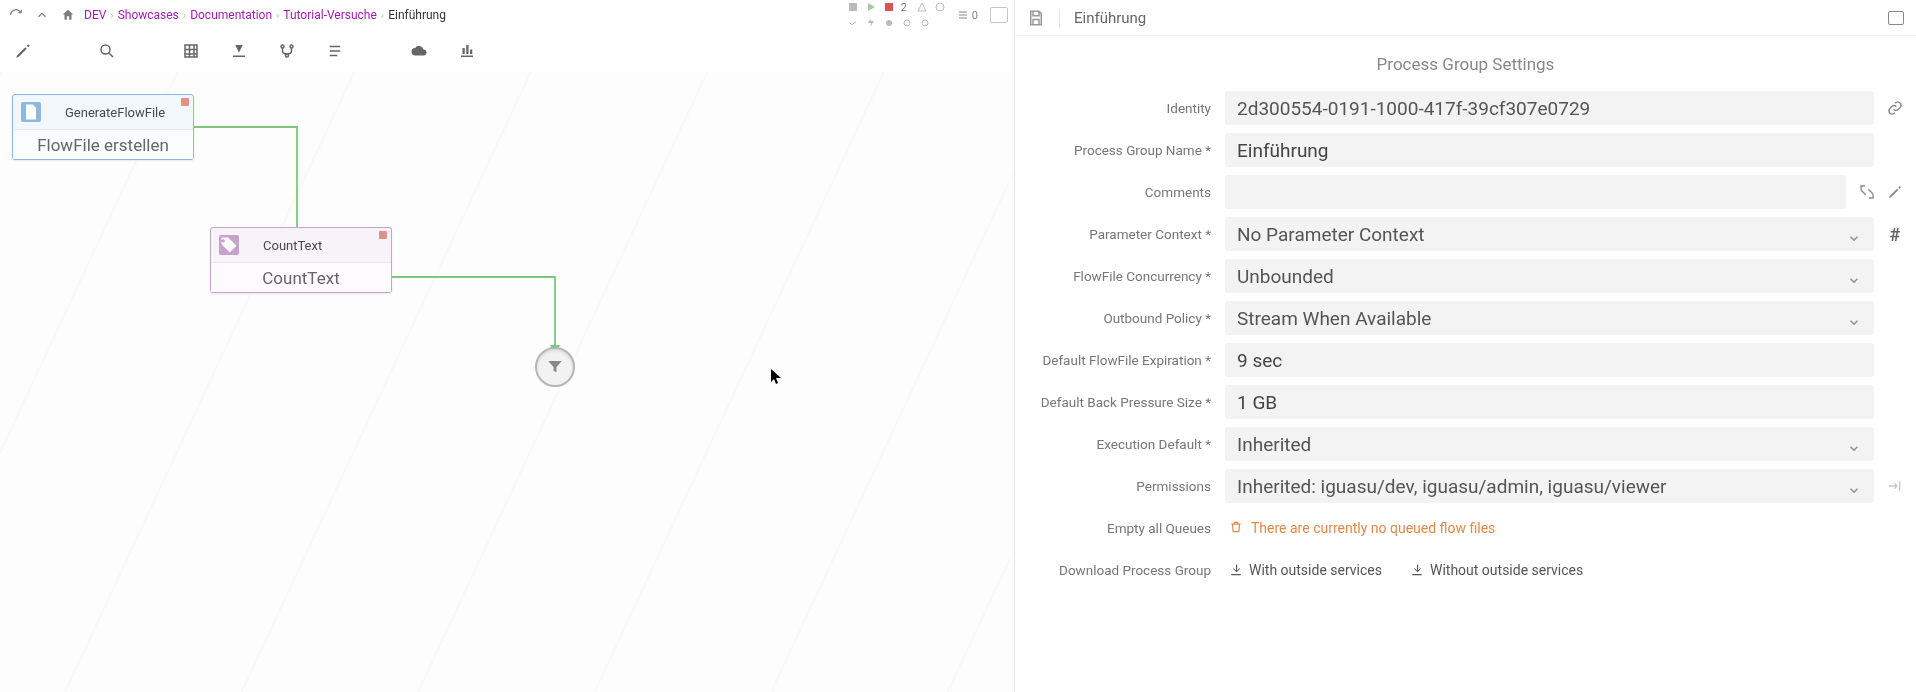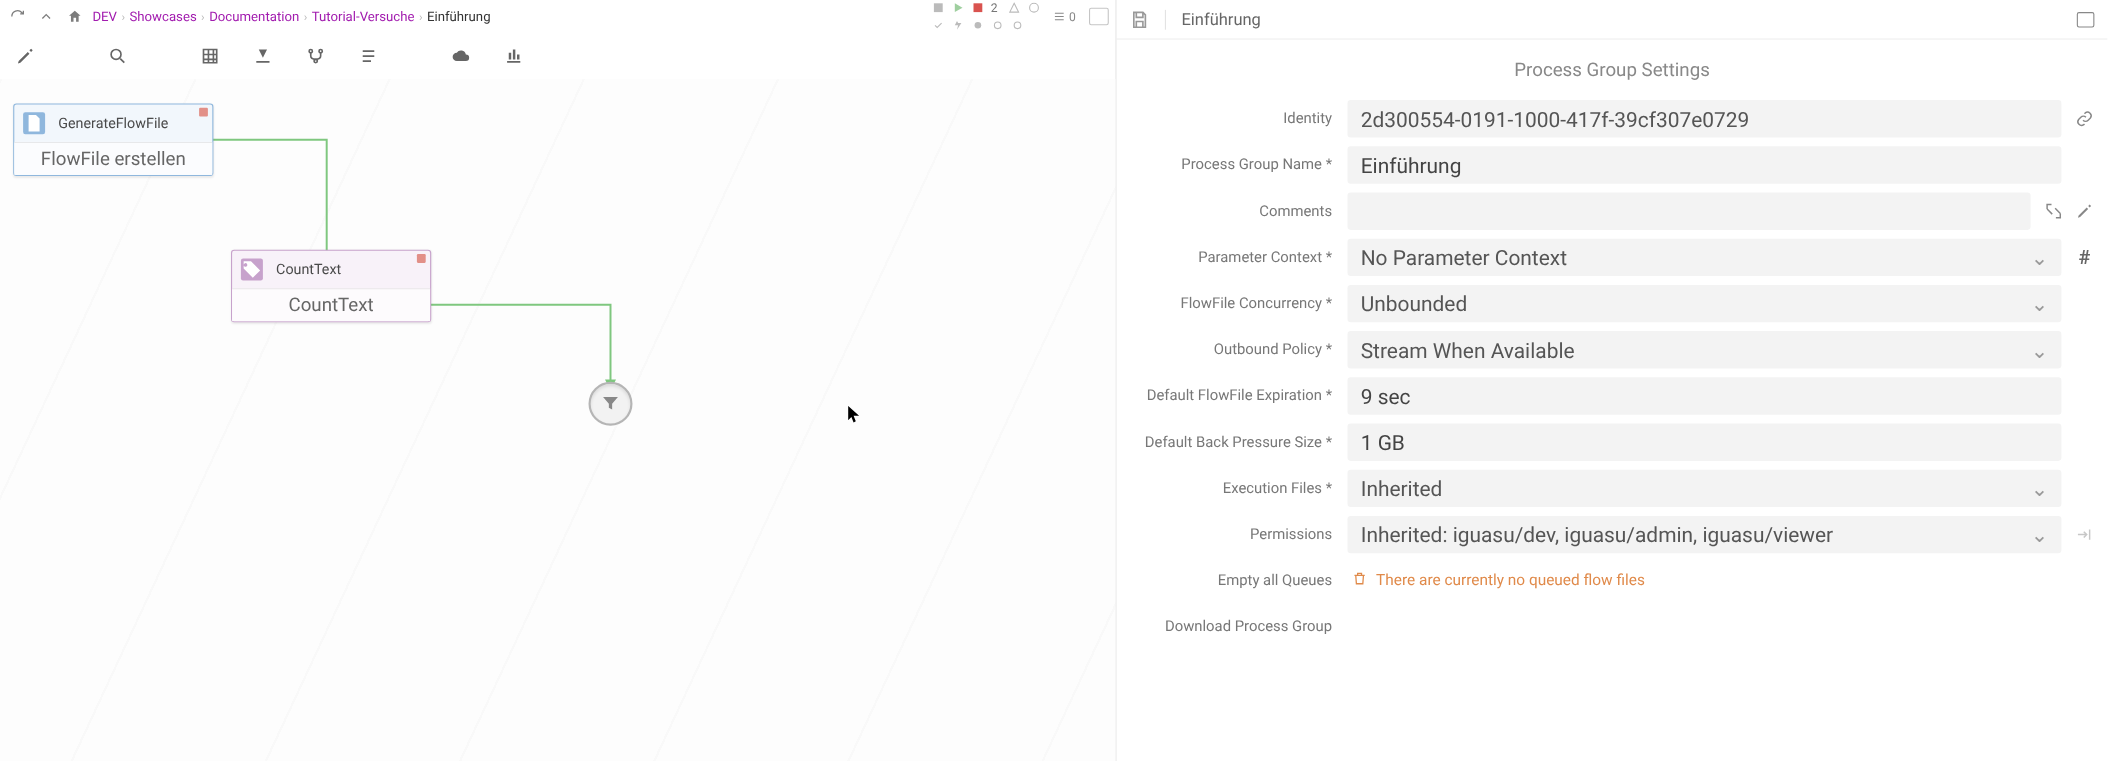--- a/index.html
+++ b/index.html
@@ -35,21 +35,21 @@
 
   
   .canvas { position: absolute; left: 0; right: 0; top: 72px; bottom: 0; background: #fdfdfd; }
   .canvas::before {
     content: ""; position: absolute; inset: 0;
     background: repeating-linear-gradient(115deg, rgba(0,0,0,0.015) 0 2px, transparent 2px 160px);
     pointer-events: none;
   }
 
   .node { position: absolute; width: 182px; border: 1.5px solid; border-radius: 3px; background: #fff; box-shadow: 0 1px 2px rgba(0,0,0,0.08); }
-  .node .node-head { display: flex; align-items: center; gap: 12px; height: 34px; padding: 0 8px; position:relative; }
+  .node .node-head { display: flex; align-items: center; gap: 24px; height: 34px; padding: 0 8px; position:relative; }
   .node .node-head .ni { width: 20px; height: 20px; display:flex; align-items:center; justify-content:center; border-radius:2px;}
   .node .node-head .title { font-size: 13px; color:#4a4a4a; }
   .node .node-head .corner { position:absolute; top:3px; right:4px; width:8px; height:8px; background:#e29088; border-radius:1px;}
   .node .node-body { height: 30px; display:flex; align-items:center; justify-content:center; border-top: 1px solid rgba(0,0,0,0.08); font-size:17px; color:#666;}
 
   .node.blue { border-color:#8fb7dd; background:#f2f7fc; }
   .node.blue .ni { background:#8fb7dd; }
   .node.blue .node-body { background:#fbfcfe; }
 
   .node.purple { border-color:#c7a2cc; background:#f8f2f9;}
@@ -388,21 +388,21 @@
     </div>
 
 
     <div class="form-row">
       <div class="label"><span class="req">Default Back Pressure Size</span></div>
       <div class="field input-like">1 GB</div>
       <div class="trail" style="visibility:hidden"></div>
     </div>
 
     <div class="form-row">
-      <div class="label"><span class="req">Execution Files</span></div>
+      <div class="label"><span class="req">Execution Default</span></div>
       <div class="field">
         <span>Inherited</span>
         <span class="chev">⌄</span>
       </div>
       <div class="trail" style="visibility:hidden"></div>
     </div>
 
     <div class="form-row">
       <div class="label">Permissions</div>
       <div class="field">
@@ -423,16 +423,30 @@
           <svg width="14" height="14" viewBox="0 0 24 24" fill="none" stroke="currentColor" stroke-width="2">
               <path d="M4 7h16M9 7V4h6v3M6 7l1 13h10l1-13"></path>
             </svg>
         </span>
         <span>There are currently no queued flow files</span>
       </div>
     </div>
 
     <div class="form-row">
       <div class="label">Download Process Group</div>
+      <div class="dl-group">
+        <span class="dl-btn">
+          <svg viewBox="0 0 24 24" fill="currentColor">
+              <path d="M12 3v10l-4-4-1 1 6 6 6-6-1-1-4 4V3zM4 19h16v2H4z"></path>
+            </svg>
+          <span>With outside services</span>
+        </span>
+        <span class="dl-btn">
+          <svg viewBox="0 0 24 24" fill="currentColor">
+              <path d="M12 3v10l-4-4-1 1 6 6 6-6-1-1-4 4V3zM4 19h16v2H4z"></path>
+            </svg>
+          <span>Without outside services</span>
+        </span>
+      </div>
     </div>
 
   </div>
 </div>
 
 </body></html>

